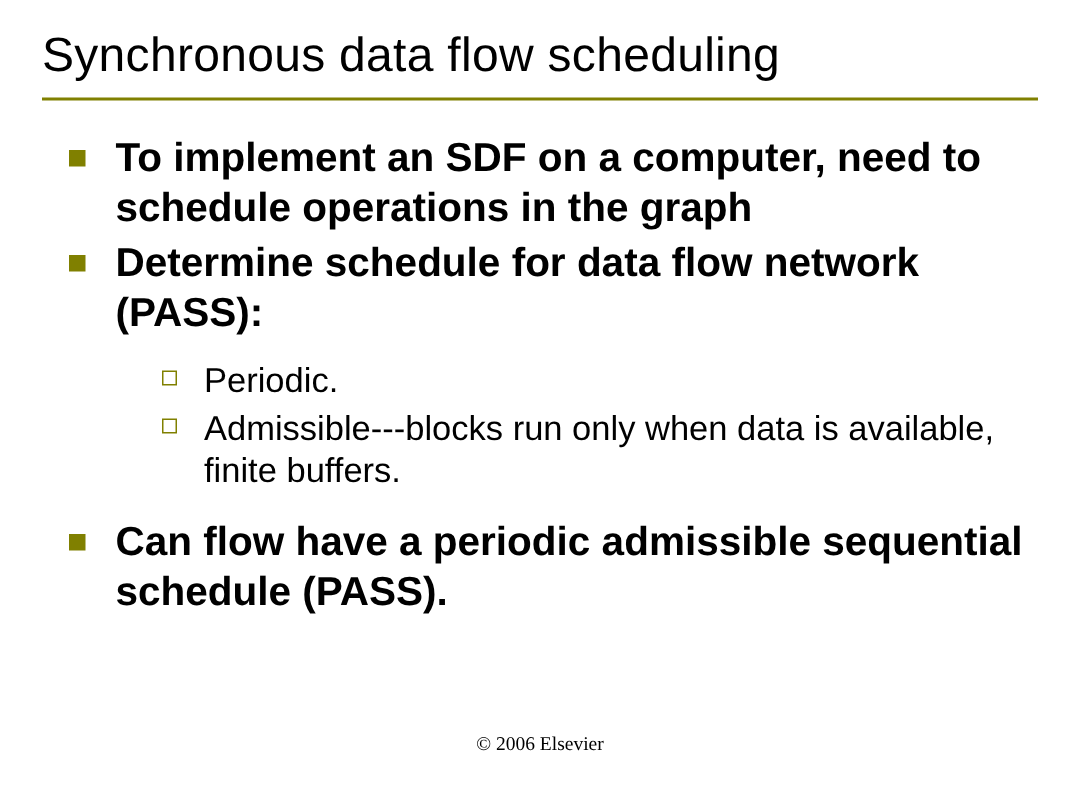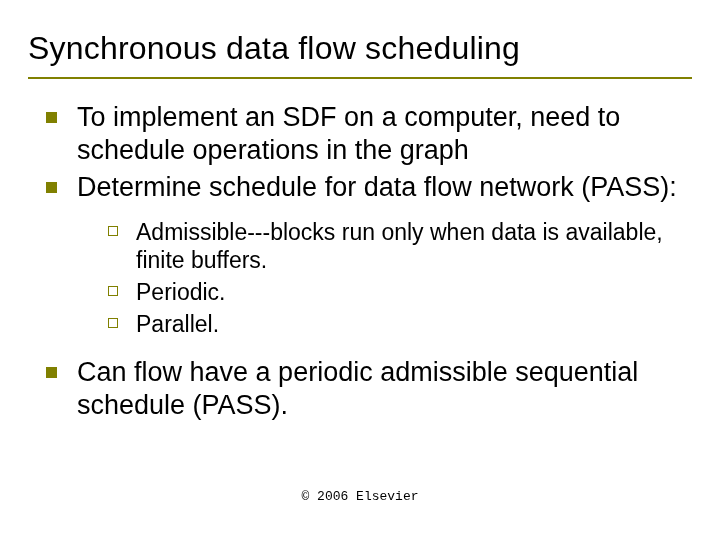--- a/index.html
+++ b/index.html
@@ -6,40 +6,41 @@
   html, body { width: 720px; height: 540px; overflow: hidden; }
   body {
     font-family: Arial, Helvetica, sans-serif;
     background: #ffffff;
     color: #000000;
     position: relative;
   }
   .slide {
     width: 720px;
     height: 530px;
-    padding: 24px 28px 20px 28px;
+    padding: 12px 28px 20px 28px;
     position: relative;
     border-radius: 26px;
   }
   .title {
     font-size: 32px;
     font-weight: normal;
     color: #000;
     padding: 6px 0 10px 0;
     border-bottom: 2px solid #808000;
     margin-bottom: 22px;
     letter-spacing: 0.2px;
   }
   .body {
     padding-left: 18px;
   }
   .level1 {
     display: flex;
     align-items: flex-start;
     margin-bottom: 4px;
+    font-weight: bold;
   }
   .level1 .bullet-sq {
     flex: 0 0 auto;
     width: 11px;
     height: 11px;
     background: #808000;
     margin-top: 11px;
     margin-right: 20px;
   }
   .level1 .text {
@@ -69,21 +70,21 @@
     font-size: 23px;
     line-height: 1.22;
   }
   .footer {
     position: absolute;
     bottom: 26px;
     left: 0;
     width: 100%;
     text-align: center;
     font-size: 13px;
-    font-family: Liberation Mono, monospace;
+    font-family: Liberation Serif, serif;
     color: #000;
   }
 </style>
 </head>
 <body>
 
 <div class="slide">
 
   <div class="title">Synchronous data flow scheduling</div>
 
@@ -95,29 +96,25 @@
     </div>
 
     <div class="level1">
       <div class="bullet-sq"></div>
       <div class="text">Determine schedule for data flow network (PASS):</div>
     </div>
 
     <div class="level2-wrap">
       <div class="level2">
         <div class="bullet-hsq"></div>
-        <div class="text">Admissible---blocks run only when data is available, finite buffers.</div>
-      </div>
-      <div class="level2">
-        <div class="bullet-hsq"></div>
         <div class="text">Periodic.</div>
       </div>
       <div class="level2">
         <div class="bullet-hsq"></div>
-        <div class="text">Parallel.</div>
+        <div class="text">Admissible---blocks run only when data is available, finite buffers.</div>
       </div>
     </div>
 
     <div class="level1">
       <div class="bullet-sq"></div>
       <div class="text">Can flow have a periodic admissible sequential schedule (PASS).</div>
     </div>
 
   </div>
 

